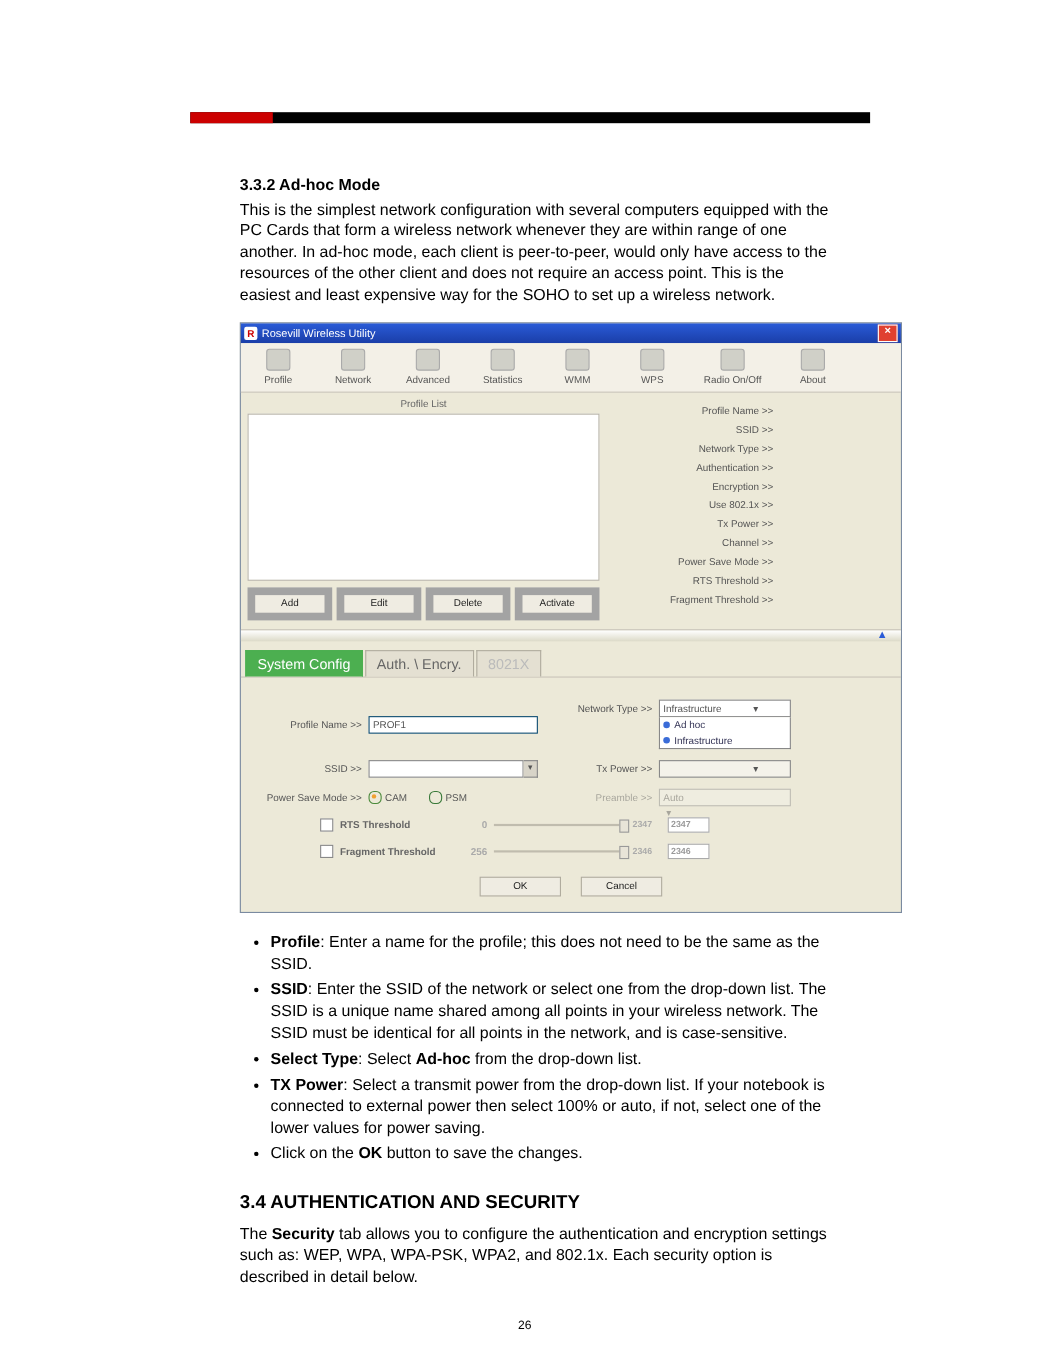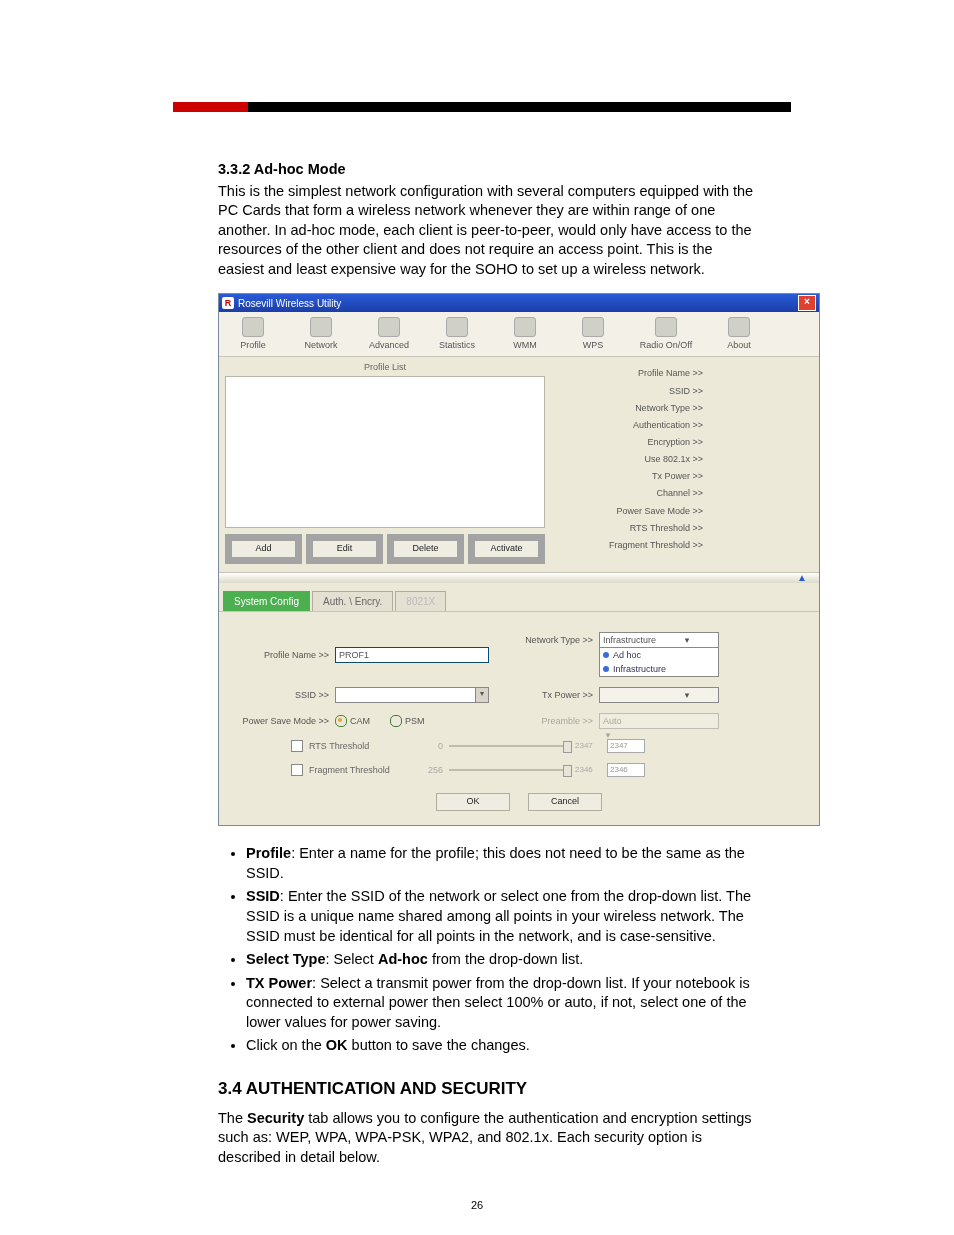--- a/index.html
+++ b/index.html
@@ -22,21 +22,21 @@
   .pl-head{text-align:center;font-size:9px;color:#666;margin-bottom:2px;}
   .pl-box{height:150px;background:#fff;border:1px solid #b8b4a8;}
   .btnrow{display:flex;gap:0;margin-top:6px;}
   .wbtn{flex:1;height:16px;line-height:14px;font-size:9px;text-align:center;background:#efece2;border:7px solid #a3a3a3;margin-right:4px;}
   .wbtn:last-child{margin-right:0;}
   .info{flex:1;padding:10px 6px 6px 6px;display:flex;flex-direction:column;gap:5px;}
   .info .row{font-size:9px;color:#555;text-align:right;padding-right:110px;}
   .toggle{height:10px;background:linear-gradient(#fff,#dcdac8);border-top:1px solid #c8c4b8;position:relative;}
   .toggle::after{content:"▲";position:absolute;right:12px;top:-2px;font-size:10px;color:#2a5bd7;}
   .tabs{display:flex;align-items:flex-end;padding:8px 0 0 4px;}
-  .tab{padding:3px 10px;font-size:10px;border:1px solid #b0ac9e;border-bottom:none;margin-right:2px;background:#e4e0d2;color:#666;}
+  .tab{padding:3px 10px;font-size:13px;border:1px solid #b0ac9e;border-bottom:none;margin-right:2px;background:#e4e0d2;color:#666;}
   .tab.active{background:#4caf50;color:#fff;border-color:#4caf50;}
   .configpane{border-top:1px solid #c8c4b8;padding:20px 10px 14px 10px;}
   .cfgrid{display:grid;grid-template-columns:260px 1fr;column-gap:14px;row-gap:10px;font-size:9px;color:#555;}
   .fldrow{display:flex;align-items:center;}
   .fldlbl{width:100px;text-align:right;padding-right:6px;}
   .txtin{flex:1;height:14px;background:#fff;border:1px solid #0c4a6e;padding:0 3px;font-size:9px;line-height:14px;}
   .ddl{display:flex;}
   .ddlbody{flex:1;height:14px;background:#fff;border:1px solid #888;padding:0 3px;font-size:9px;line-height:14px;}
   .ddlarrw{width:12px;height:14px;background:#d8d4c8;border:1px solid #888;border-left:none;text-align:center;line-height:12px;font-size:8px;}
   .ntrow{display:flex;align-items:flex-start;}
@@ -45,21 +45,21 @@
   .ntdd .sel{height:14px;background:#fff;border:1px solid #888;padding:0 3px;font-size:9px;line-height:14px;display:flex;}
   .ntdd .sel span{flex:1;}
   .ntdd .sel .ar{width:10px;text-align:center;}
   .ntdd .opts{background:#fff;border:1px solid #888;border-top:none;}
   .ntdd .opt{display:flex;align-items:center;padding:1px 3px;font-size:9px;color:#335;}
   .ntdd .opt .dot{width:6px;height:6px;border-radius:3px;background:#3a6cd8;margin-right:4px;}
   .radio{width:10px;height:10px;border:1px solid #4a8a3a;border-radius:5px;margin-right:3px;display:inline-block;}
   .radio.on::after{content:"";display:block;width:4px;height:4px;background:#f0a030;border-radius:2px;margin:2px;}
   .radio.psm{border-color:#3a7a3a;}
   .radio.psm::after{background:#3a9a3a;}
-  .chkrow{display:flex;align-items:center;gap:6px;font-size:9px;color:#666;margin-top:10px;}
+  .chkrow{display:flex;align-items:center;gap:6px;font-size:9px;color:#666;margin-top:10px;font-weight:bold;}
   .chkbox{width:10px;height:10px;border:1px solid #888;background:#fff;margin-left:62px;}
   .chklbl{width:100px;}
   .chkmin{width:28px;text-align:right;color:#aaa;}
   .sldr{flex:1;height:2px;background:#c0bcae;position:relative;max-width:120px;}
   .sldr::after{content:"";position:absolute;right:-3px;top:-4px;width:7px;height:10px;background:#e8e4d8;border:1px solid #999;}
   .chkmax{width:26px;color:#aaa;font-size:8px;}
   .chkval{width:32px;height:12px;background:#fff;border:1px solid #aaa;font-size:8px;line-height:12px;padding:0 2px;color:#999;}
   .okrow{display:flex;gap:18px;justify-content:center;margin-top:16px;}
   .okbtn{width:72px;height:16px;line-height:14px;font-size:9px;text-align:center;background:#efece2;border:1px solid #b0ac9e;}
   .bullets{margin:6px 0 22px 0;padding-left:28px;}

